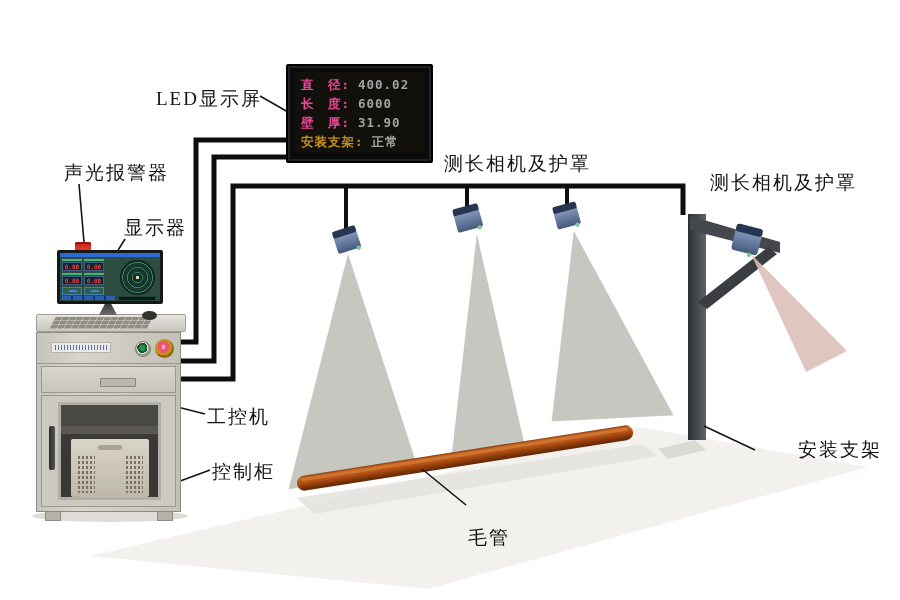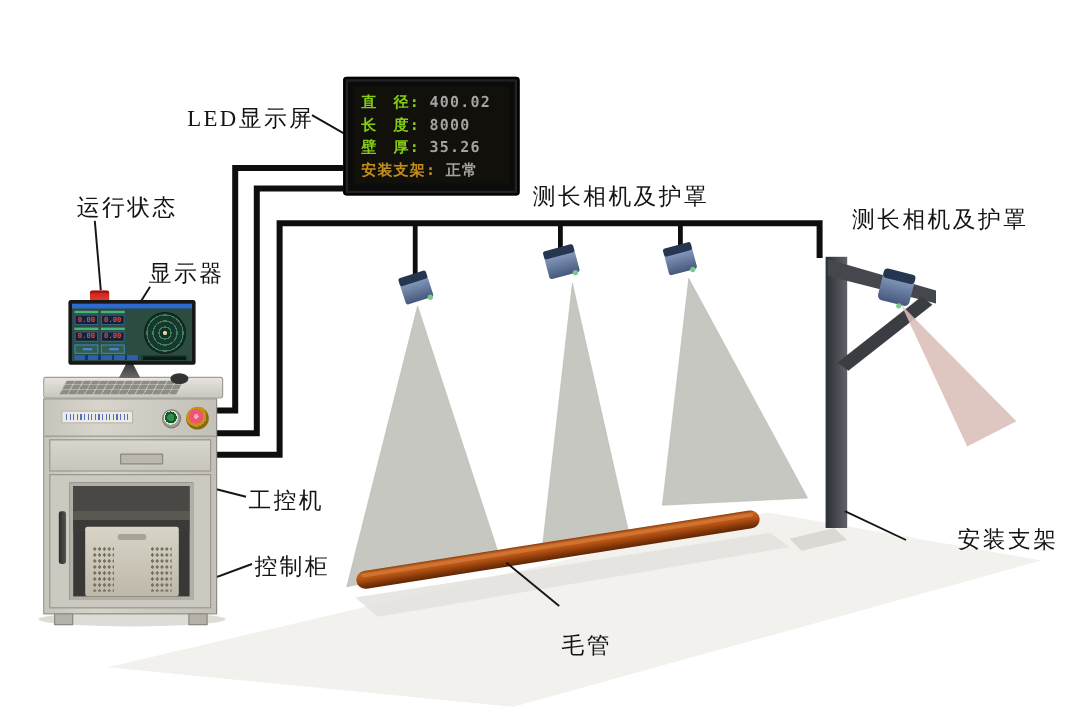--- a/index.html
+++ b/index.html
@@ -8,21 +8,21 @@
   #stage svg{position:absolute;left:0;top:0;}
   .lbl{position:absolute;font-size:19px;color:#141414;letter-spacing:2px;white-space:nowrap;z-index:5;}
 
   
   #led{position:absolute;left:286px;top:64px;width:147px;height:99px;background:#0b0b0b;
        border-radius:3px;box-shadow:inset 0 0 0 2px #000,inset 0 0 0 4px #222;z-index:4;}
   #led-screen{position:absolute;left:9px;top:8px;right:9px;bottom:10px;background:#12100a;
               padding:3px 0 0 6px;box-sizing:border-box;}
   .led-row{display:flex;font-family:"DejaVu Sans Mono",monospace;font-weight:bold;
            font-size:12.5px;line-height:19px;letter-spacing:1px;white-space:nowrap;}
-  .led-label{color:#84cc16;display:inline-block;min-width:57px;}
+  .led-label{color:#ec4899;display:inline-block;min-width:57px;}
   .led-row.status .led-label{min-width:0;margin-right:8px;color:#c08d1e;}
   .led-value{color:#a3a3a3;}
 
   
   #monitor{position:absolute;left:57px;top:250px;width:106px;height:54px;background:#171717;
            border-radius:2px;padding:3px;box-sizing:border-box;z-index:4;}
   #mon-screen{position:relative;width:100%;height:100%;background:#2c4c42;overflow:hidden;}
   .mon-title{height:4px;background:#2d6bd2;}
   .mon-hdr{position:absolute;width:20px;height:2px;background:#49b573;}
   .mon-box{position:absolute;width:20px;height:9px;background:#0f2438;border:1px solid #3d5f86;
@@ -169,25 +169,25 @@
   </svg>
 
   <div id="led">
     <div id="led-screen">
       <div class="led-row">
         <span class="led-label">直　径:</span>
         <span class="led-value">400.02</span>
       </div>
       <div class="led-row">
         <span class="led-label">长　度:</span>
-        <span class="led-value">8000</span>
+        <span class="led-value">6000</span>
       </div>
       <div class="led-row">
         <span class="led-label">壁　厚:</span>
-        <span class="led-value">35.26</span>
+        <span class="led-value">31.90</span>
       </div>
       <div class="led-row status">
         <span class="led-label">安装支架:</span>
         <span class="led-value">正常</span>
       </div>
     </div>
   </div>
 
   <div id="alarm"></div>
   <div id="monitor">
@@ -233,21 +233,21 @@
           <div class="pc-vent vent-r"></div>
         </div>
       </div>
       <div class="door-handle"></div>
     </div>
     <div class="cab-leg leg-l"></div>
     <div class="cab-leg leg-r"></div>
   </div>
 
   <div class="lbl" style="left:156px;top:86px;">LED显示屏</div>
-  <div class="lbl" style="left:64px;top:160px;">运行状态</div>
+  <div class="lbl" style="left:64px;top:160px;">声光报警器</div>
   <div class="lbl" style="left:124px;top:215px;">显示器</div>
   <div class="lbl" style="left:444px;top:151px;">测长相机及护罩</div>
   <div class="lbl" style="left:710px;top:170px;">测长相机及护罩</div>
   <div class="lbl" style="left:207px;top:404px;">工控机</div>
   <div class="lbl" style="left:212px;top:459px;">控制柜</div>
   <div class="lbl" style="left:468px;top:501px;margin-top:24px;">毛管</div>
   <div class="lbl" style="left:758px;top:437px;margin-left:40px;">安装支架</div>
 
 </div>
 

